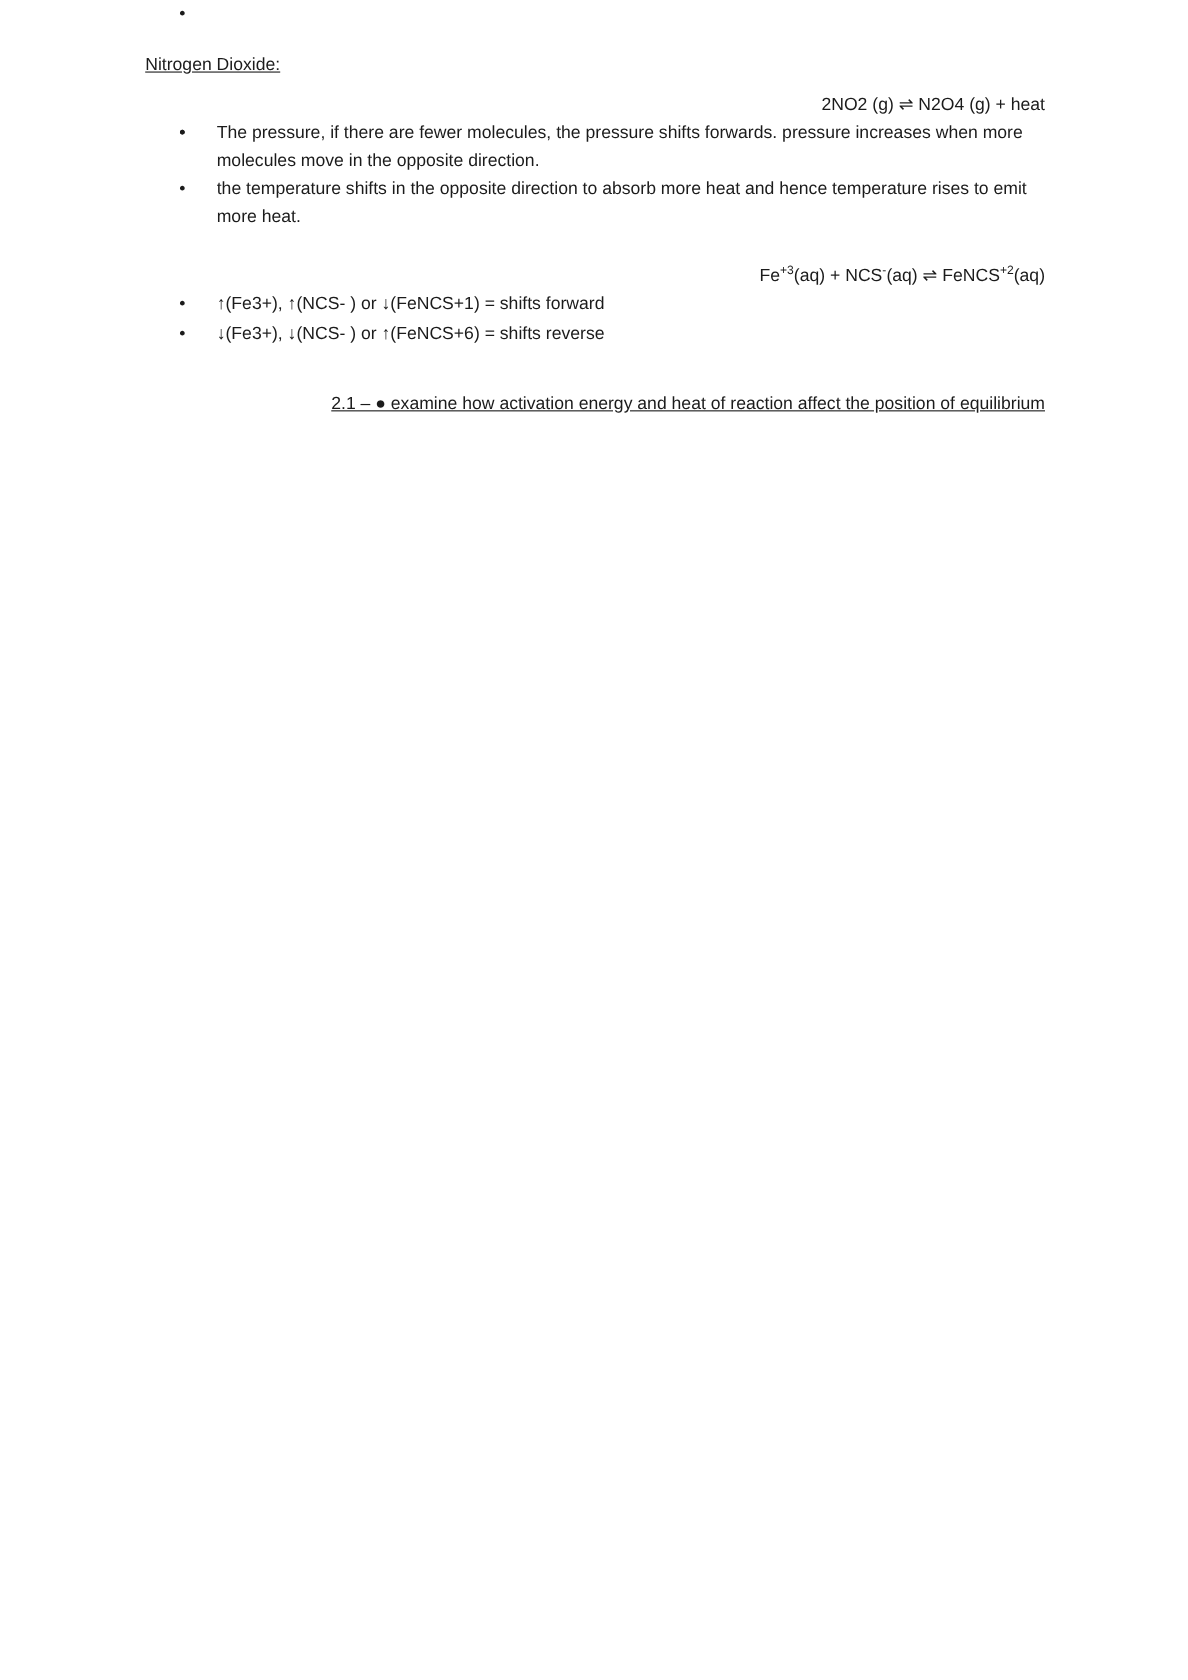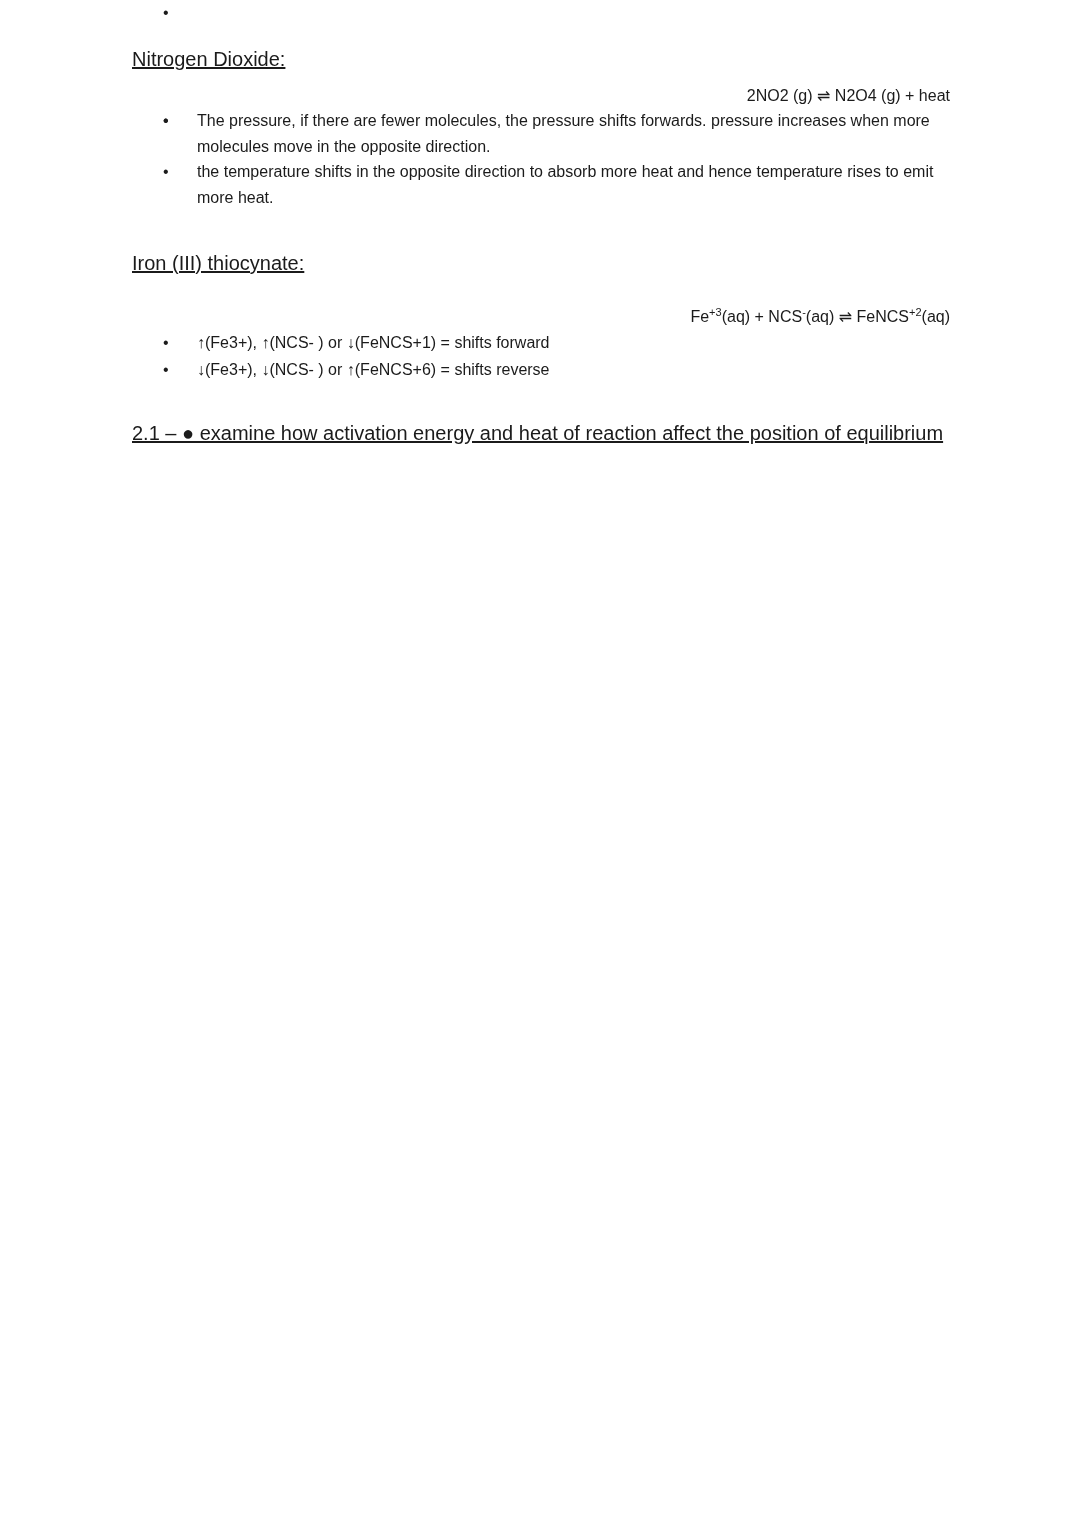--- a/index.html
+++ b/index.html
@@ -19,21 +19,21 @@
     overflow: hidden;
   }
   .content {
     position: absolute;
     left: 132px;
     top: 0;
     width: 818px;
   }
   .heading {
     text-decoration: underline;
-    font-size: 20px;
+    font-size: 16px;
     font-weight: normal;
     margin: 0;
   }
   .equation {
     text-align: right;
     white-space: nowrap;
   }
   .equation sup {
     font-size: 11px;
     line-height: 0;
@@ -57,21 +57,21 @@
   
   .intro-list         { margin-top: 161px; }
   .nitrogen-heading   { margin-top: 47px; }
   .nitrogen-equation  { margin-top: 11px; }
   .nitrogen-bullets   { margin-top: 21px; }
   .nitrogen-bullets li{ line-height: 25.5px; }
   .iron-heading       { margin-top: 41px; }
   .iron-equation      { margin-top: 28px; }
   .iron-bullets       { margin-top: 17px; }
   .iron-bullets li    { line-height: 27px; }
-  .footer-heading     { margin-top: 38px; }
+  .footer-heading     { margin-top: 38px; text-align: right; }
 </style>
 </head>
 <body>
 
 <div class="page">
   <div class="content">
 
     <ul class="bullets intro-list">
       <li>
         <span class="marker">•</span>
@@ -89,21 +89,20 @@
       <li>
         <span class="marker">•</span>
         <span>The pressure, if there are fewer molecules, the pressure shifts forwards. pressure increases when more molecules move in the opposite direction.</span>
       </li>
       <li>
         <span class="marker">•</span>
         <span>the temperature shifts in the opposite direction to absorb more heat and hence temperature rises to emit more heat.</span>
       </li>
     </ul>
 
-    <h2 class="heading iron-heading">Iron (III) thiocynate:</h2>
 
     <div class="equation iron-equation"><span>Fe</span><sup>+3</sup><span>(aq) + NCS</span><sup>-</sup><span>(aq) ⇌ FeNCS</span><sup>+2</sup><span>(aq)</span></div>
 
     <ul class="bullets iron-bullets">
       <li>
         <span class="marker">•</span>
         <span>↑(Fe3+), ↑(NCS- ) or ↓(FeNCS+1) = shifts forward</span>
       </li>
       <li>
         <span class="marker">•</span>

